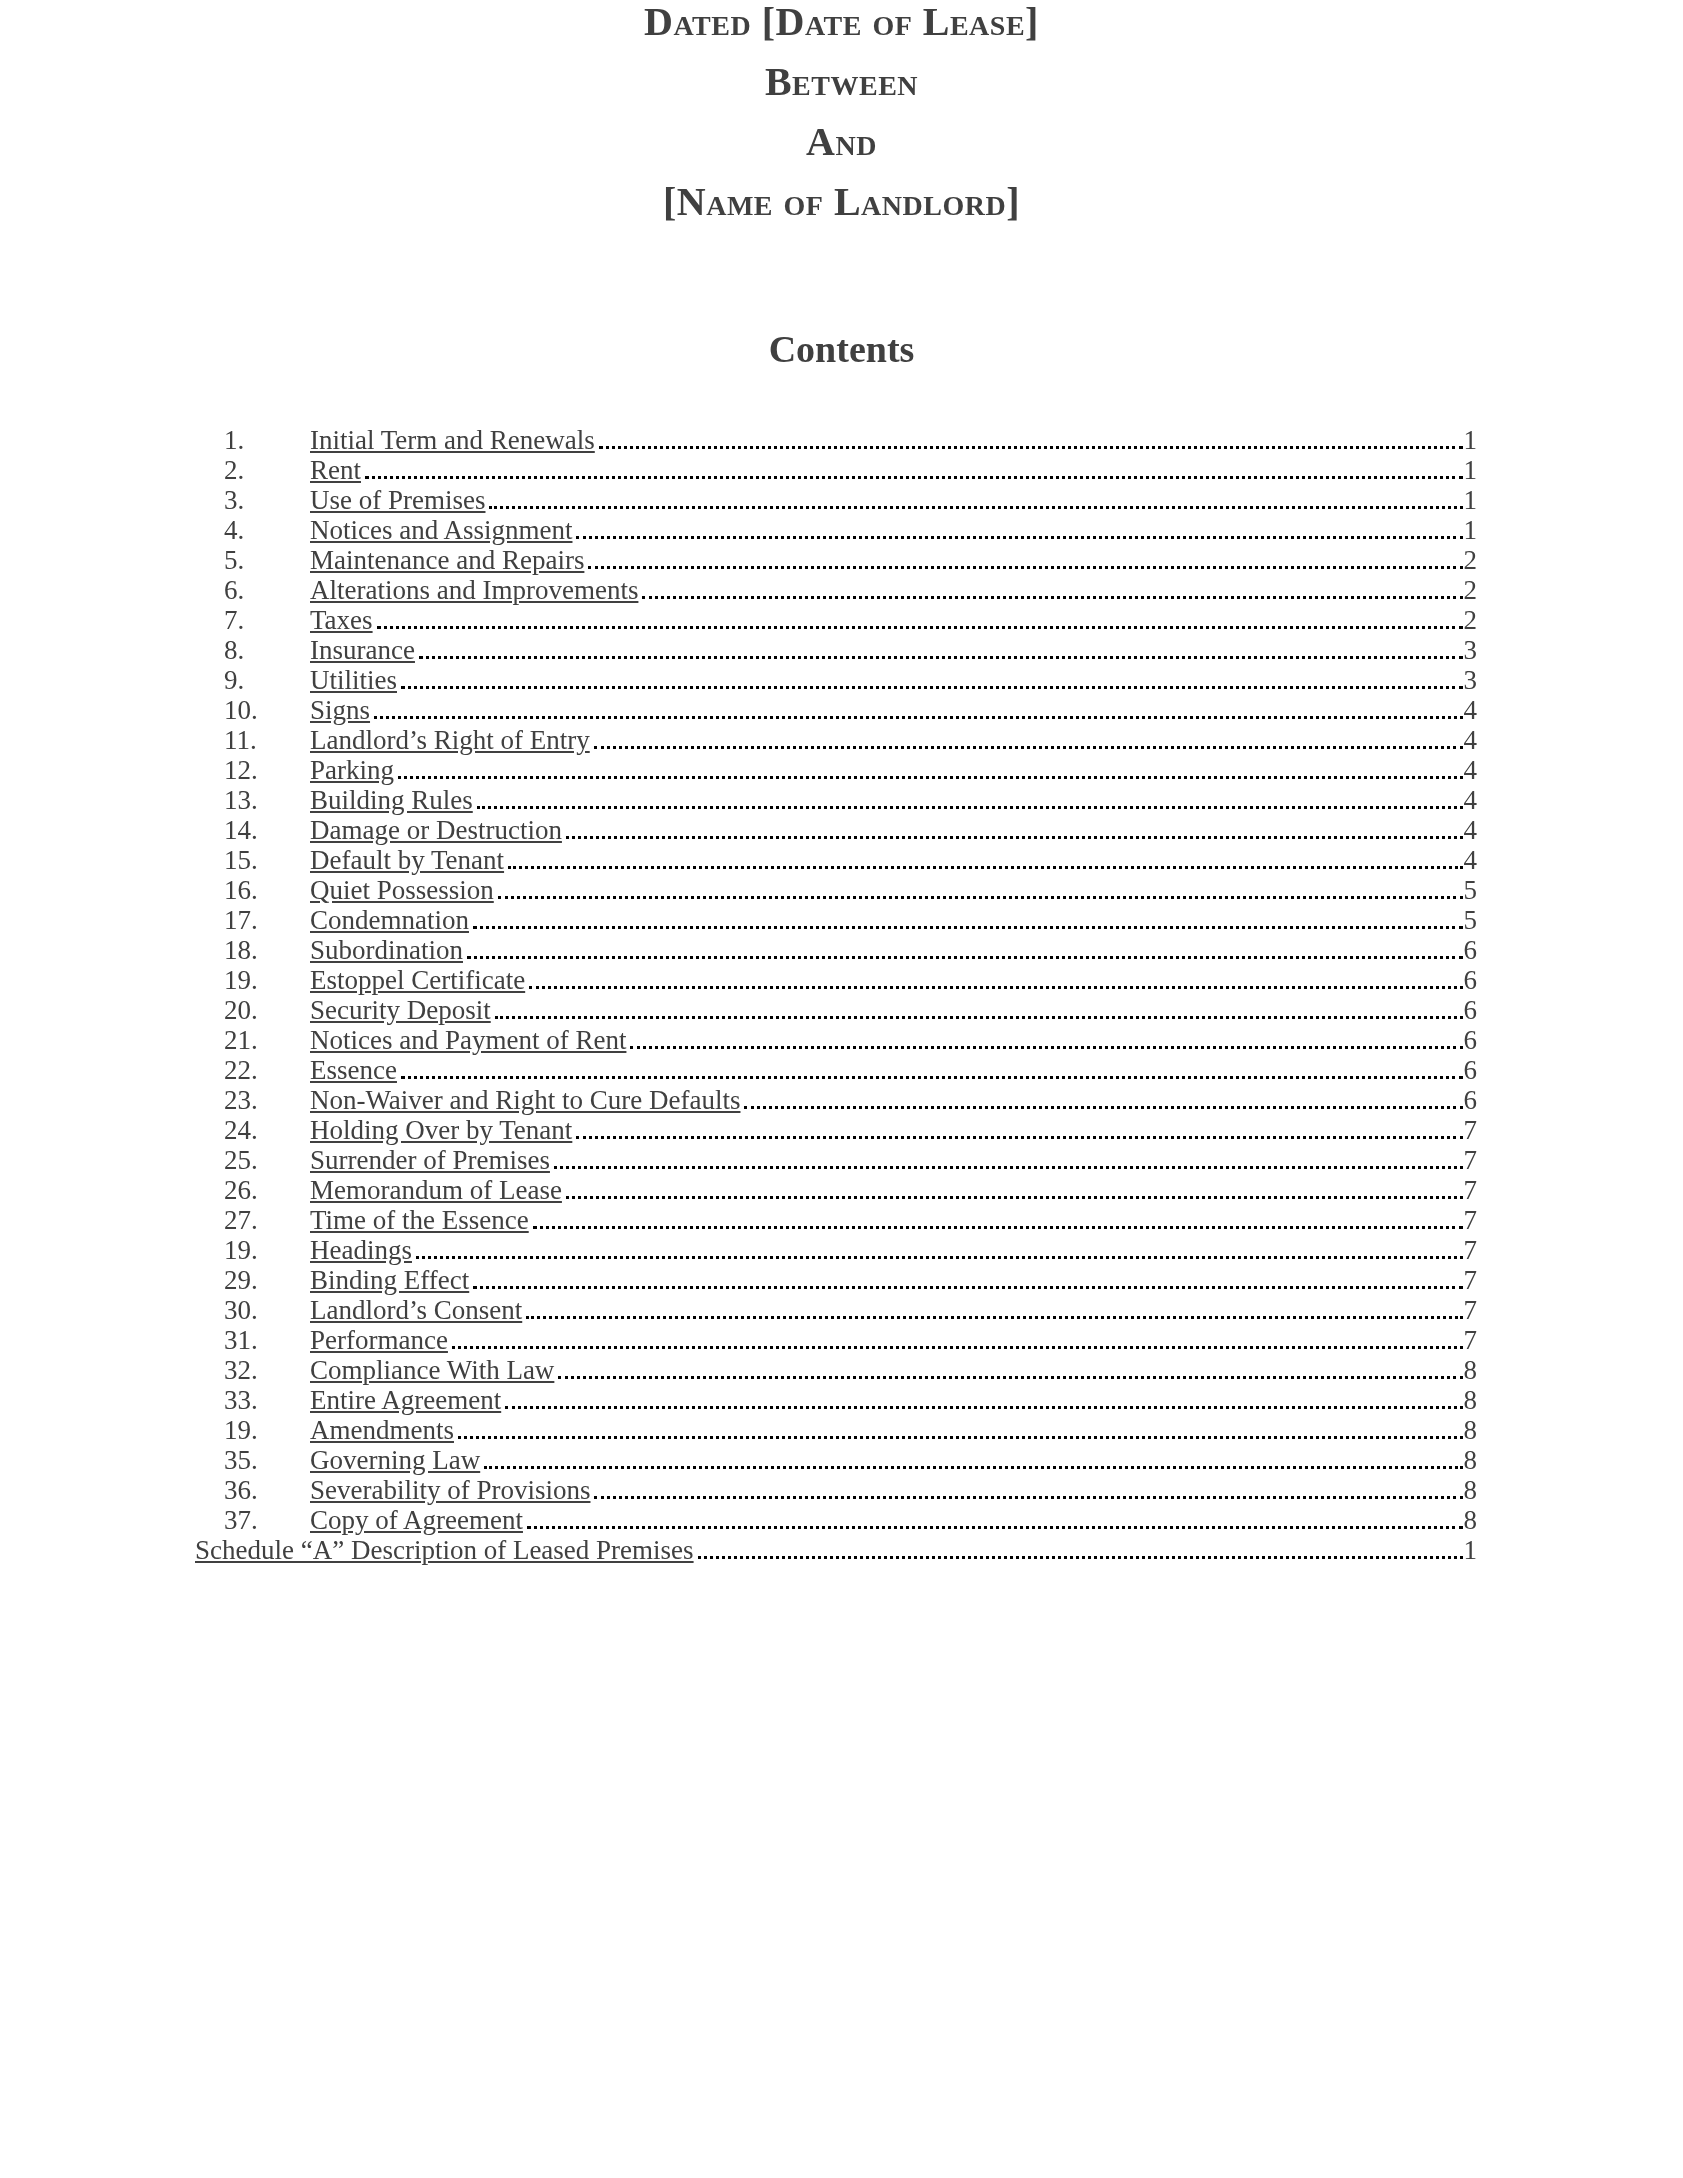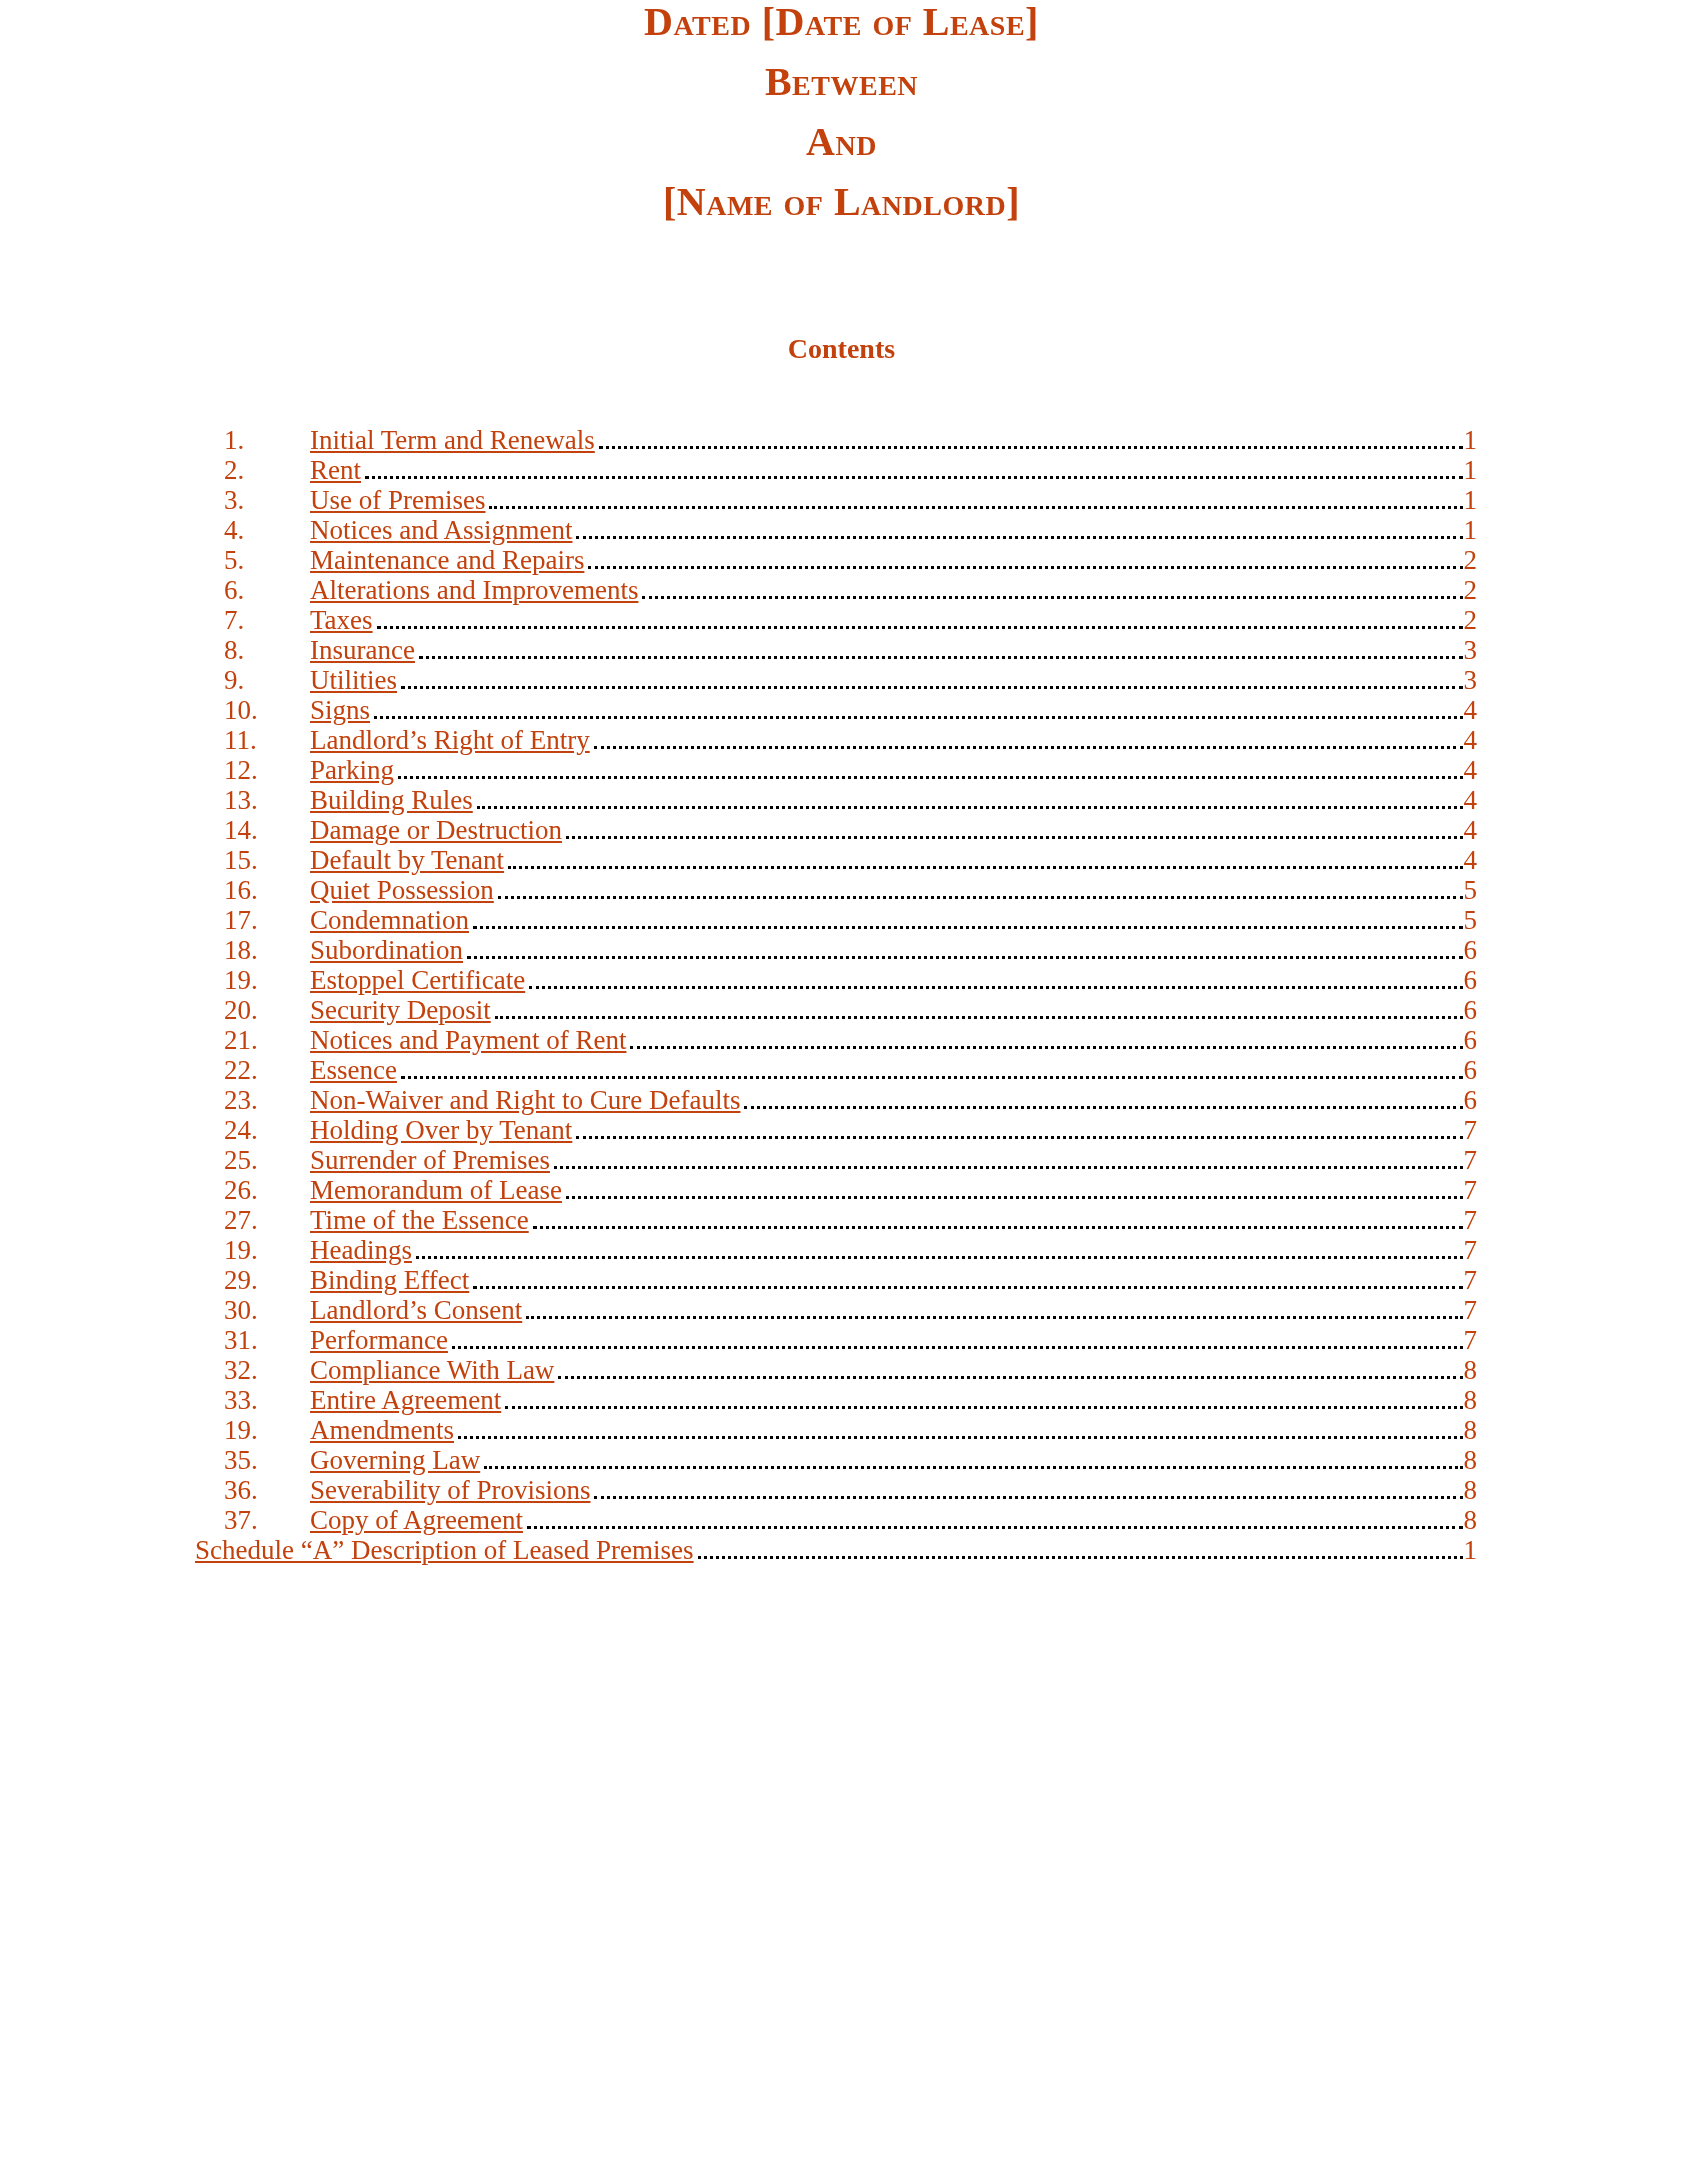--- a/index.html
+++ b/index.html
@@ -5,21 +5,21 @@
   html, body {
     margin: 0;
     padding: 0;
     background: #ffffff;
   }
   .page {
     position: relative;
     width: 1683px;
     height: 1886px;
     background: #ffffff;
-    color: #c2410c;
+    color: #404040;
     font-family: "Liberation Serif", "DejaVu Serif", serif;
     overflow: hidden;
   }
 
   
   .title-block {
     position: absolute;
     top: -8px;
     left: 0;
     width: 100%;
@@ -34,21 +34,21 @@
     white-space: pre;
   }
 
   
   .contents-heading {
     position: absolute;
     top: 327px;
     left: 0;
     width: 100%;
     text-align: center;
-    font-size: 28px;
+    font-size: 38px;
     font-weight: bold;
     line-height: 44px;
   }
 
   
   .toc {
     position: absolute;
     top: 425px;
     left: 195px;
     width: 1282px;

